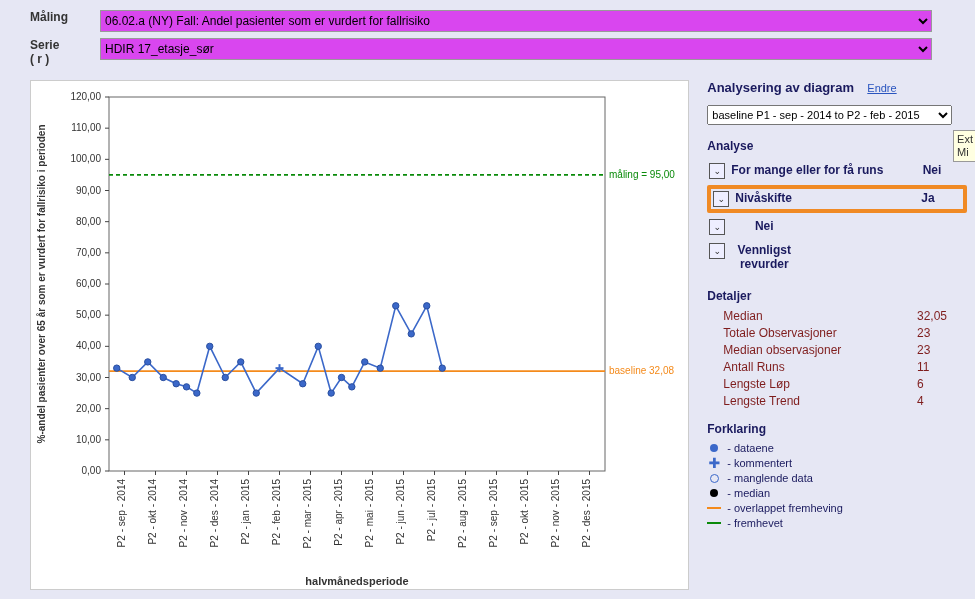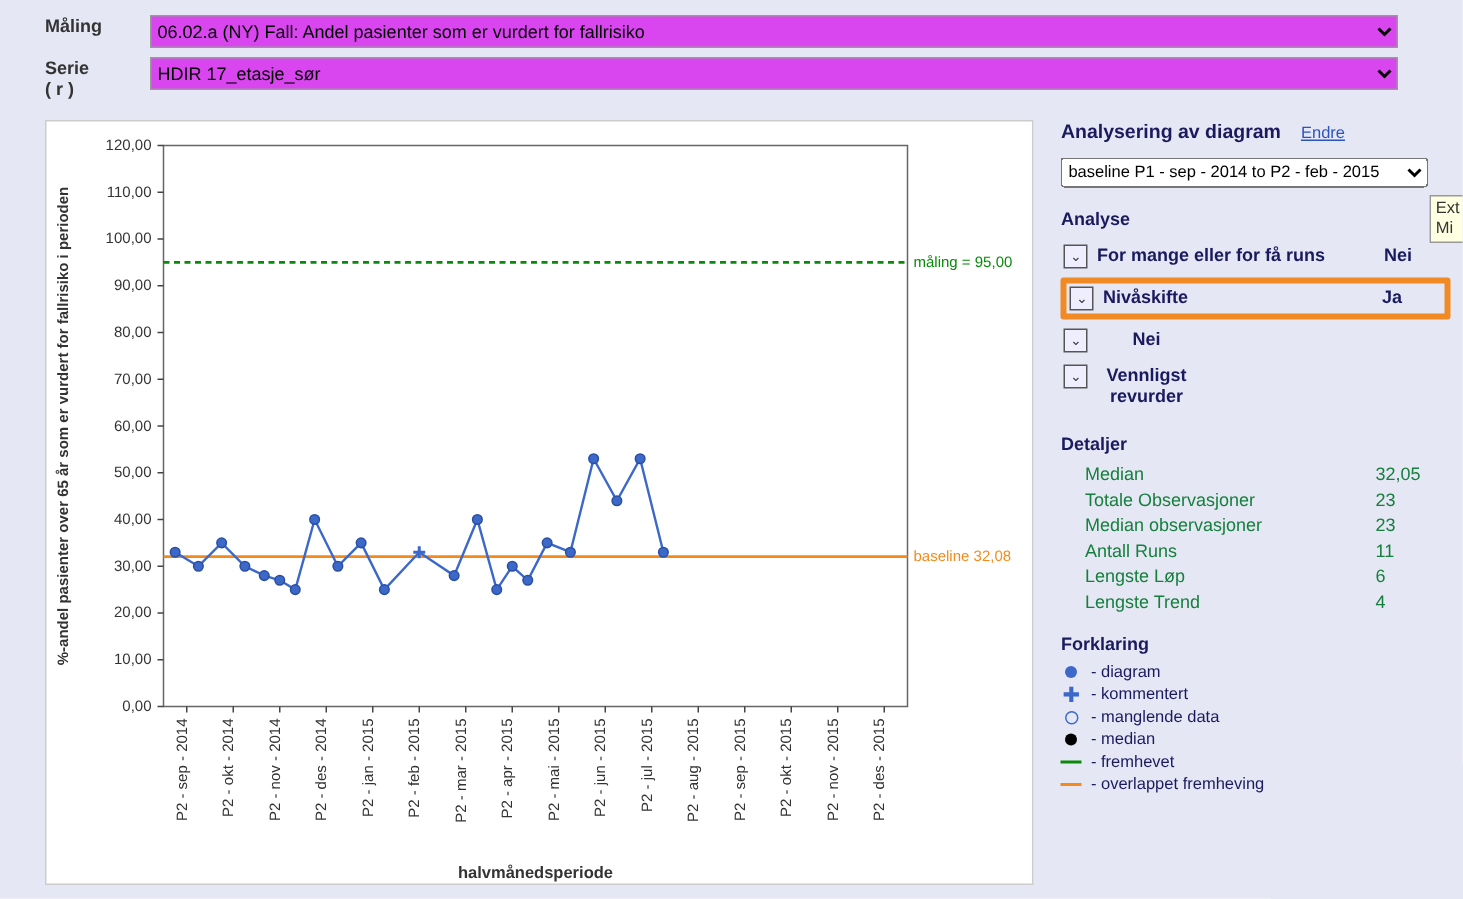--- a/index.html
+++ b/index.html
@@ -13,21 +13,21 @@
   .side{width:260px;margin-left:18px;font-size:12px;color:#003366}
   .side h3{font-size:13px;color:#1a1a5e;margin:0 0 6px 0;font-weight:bold;display:inline-block}
   .endre{color:#2a55bf;text-decoration:underline;font-size:11px;margin-left:10px;cursor:pointer}
   .side select{width:245px;margin-top:4px;height:20px;font-size:11px}
   .sec-title{font-weight:bold;color:#1a1a5e;margin:14px 0 6px 0}
   .analyse-row{display:flex;align-items:flex-start;padding:4px 2px;color:#1a1a5e}
   .analyse-row .chev{width:14px;height:14px;border:1px solid #555;background:#eef;font-size:9px;display:flex;justify-content:center;align-items:center;margin-right:6px;color:#333}
   .analyse-row .lbl{flex:1;font-weight:bold}
   .analyse-row .val{width:66px;text-align:center;font-weight:bold}
   .hilite{border:4px solid #f08a24;border-radius:2px;padding:2px 2px;margin:2px 0}
-  .det-row{display:flex;margin:3px 0 3px 16px;color:#15803d}
+  .det-row{display:flex;margin:3px 0 3px 16px;color:#7f1d1d}
   .det-row .dl{flex:1}
   .det-row .dv{width:50px}
   .legend{margin-top:6px}
   .leg-item{display:flex;align-items:center;margin:3px 0;color:#1a1a5e;font-size:11px}
   .leg-sym{width:14px;height:12px;display:flex;justify-content:center;align-items:center;margin-right:6px}
   .sym-dot{width:8px;height:8px;border-radius:50%;background:#3b68c9}
   .sym-plus{color:#3b68c9;font-size:14px;line-height:1}
   .sym-open{width:7px;height:7px;border:1px solid #3b68c9;border-radius:50%}
   .sym-black{width:8px;height:8px;border-radius:50%;background:#000}
   .sym-green{width:14px;height:2px;background:#0a8a0a}
@@ -201,21 +201,21 @@
             <div class="dv">4</div>
           </div>
         </div>
 
       <div class="sec-title">Forklaring</div>
       <div class="legend" id="legend">
           <div class="leg-item">
             <div class="leg-sym">
               <div class="sym-dot"></div>
             </div>
-            <div>- diagram</div>
+            <div>- dataene</div>
           </div>
           <div class="leg-item">
             <div class="leg-sym">
               <div class="sym-plus">✚</div>
             </div>
             <div>- kommentert</div>
           </div>
           <div class="leg-item">
             <div class="leg-sym">
               <div class="sym-open"></div>
@@ -223,29 +223,29 @@
             <div>- manglende data</div>
           </div>
           <div class="leg-item">
             <div class="leg-sym">
               <div class="sym-black"></div>
             </div>
             <div>- median</div>
           </div>
           <div class="leg-item">
             <div class="leg-sym">
+              <div class="sym-orange"></div>
+            </div>
+            <div>- overlappet fremheving</div>
+          </div>
+          <div class="leg-item">
+            <div class="leg-sym">
               <div class="sym-green"></div>
             </div>
             <div>- fremhevet</div>
-          </div>
-          <div class="leg-item">
-            <div class="leg-sym">
-              <div class="sym-orange"></div>
-            </div>
-            <div>- overlappet fremheving</div>
           </div>
         </div>
     </div>
   </div>
 
   <div class="tooltip-tab">
     <div>Ext</div>
       <div>Mi</div>
   </div>
 </div>

